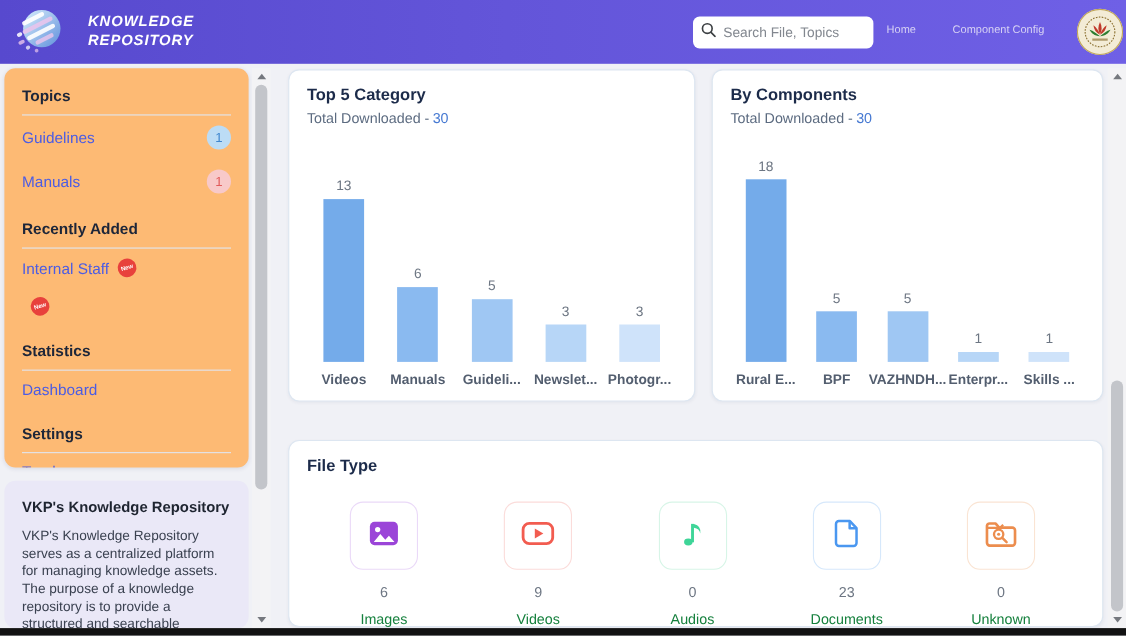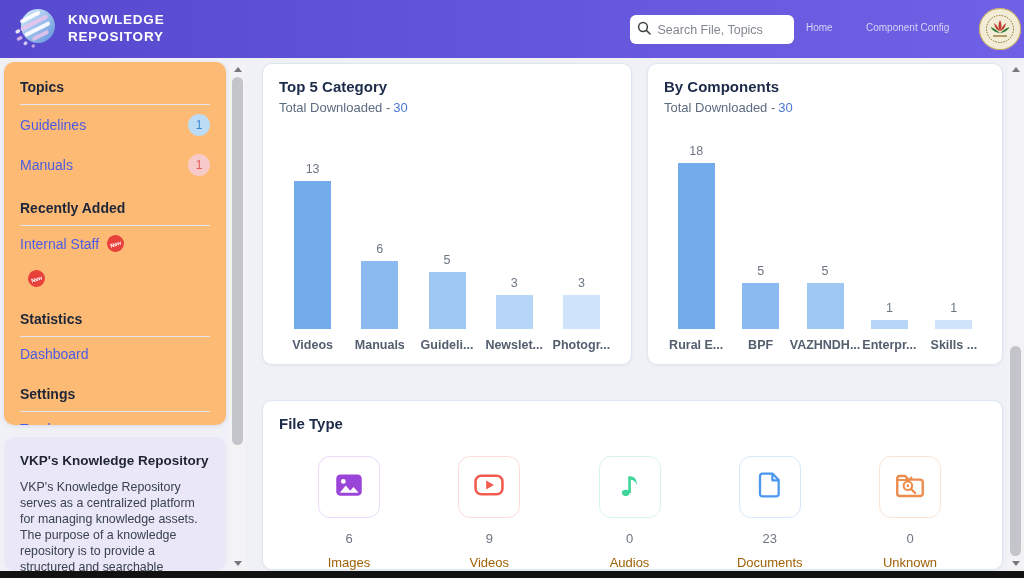--- a/index.html
+++ b/index.html
@@ -4,21 +4,21 @@
 <style>
   * { margin:0; padding:0; box-sizing:border-box; }
   html,body { width:1024px; height:578px; overflow:hidden; }
   body { font-family:"Liberation Sans", sans-serif; background:#f0f1f6; position:relative; }
 
   
   .header { position:absolute; left:0; top:0; width:1024px; height:58px;
     background:linear-gradient(90deg,#5749ce 0%, #6355d9 45%, #6f60e6 100%);
     display:flex; align-items:center; z-index:5; }
   .logo-wrap { display:flex; align-items:center; margin-left:14px; }
-  .app-title { margin-left:10px; color:#ffffff; font-weight:bold; 
+  .app-title { margin-left:22px; color:#ffffff; font-weight:bold; font-style:italic;
     font-size:13.5px; letter-spacing:.8px; line-height:1.25; text-transform:uppercase; }
   .search-box { position:absolute; left:630px; top:15px; width:164px; height:29px;
     background:#ffffff; border-radius:6px; display:flex; align-items:center; padding:0 9px;justify-content:center; }
   .search-box input { border:none; outline:none; font-size:12.5px; color:#333;
     width:130px; margin-left:7px; font-family:"Liberation Sans",sans-serif; background:transparent; }
   .search-box input::placeholder { color:#82878f; }
   .nav-link { position:absolute; top:22px; font-size:10px; color:#d7d2f4; cursor:pointer; white-space:nowrap; }
   .nav-home { left:806px; }
   .nav-config { left:866px; }
   .emblem { position:absolute; left:979px; top:8px; width:42px; height:42px; border-radius:50%;
@@ -63,21 +63,21 @@
   .bar-value { font-size:12.5px; color:#6d7683; margin-bottom:5px; }
   .bar-rect { width:37px; }
   .bar-label { font-size:12.5px; font-weight:bold; color:#535e6f; margin-top:9px; white-space:nowrap; }
 
   .file-card { left:262px; top:400px; width:741px; height:170px; padding:14px 16px; }
   .tiles-row { display:flex; justify-content:space-between; margin-top:24px; padding:0 14px 0 8px; }
   .tile-col { display:flex; flex-direction:column; align-items:center; width:124px; }
   .tile { width:62px; height:62px; border-radius:12px; border:1px solid;
     display:flex; align-items:center; justify-content:center; background:#fff; cursor:pointer; }
   .tile-count { font-size:13px; color:#6d7683; margin-top:13px; }
-  .tile-label { font-size:13px; color:#a16207; margin-top:9px; }
+  .tile-label { font-size:13px; color:#15803d; margin-top:9px; }
 
   
   .vscroll { position:absolute; top:62px; width:17px; height:509px; background:#f3f3f5; }
   .vscroll.mid { left:229px; }
   .vscroll.right { left:1007px; }
   .sb-arrow { position:absolute; left:0; width:17px; height:15px;
     display:flex; align-items:center; justify-content:center; cursor:pointer; }
   .sb-arrow.up { top:0; } .sb-arrow.down { bottom:0; }
   .tri-up { width:0; height:0; border-left:4px solid transparent; border-right:4px solid transparent;
     border-bottom:5px solid #75787e; }

